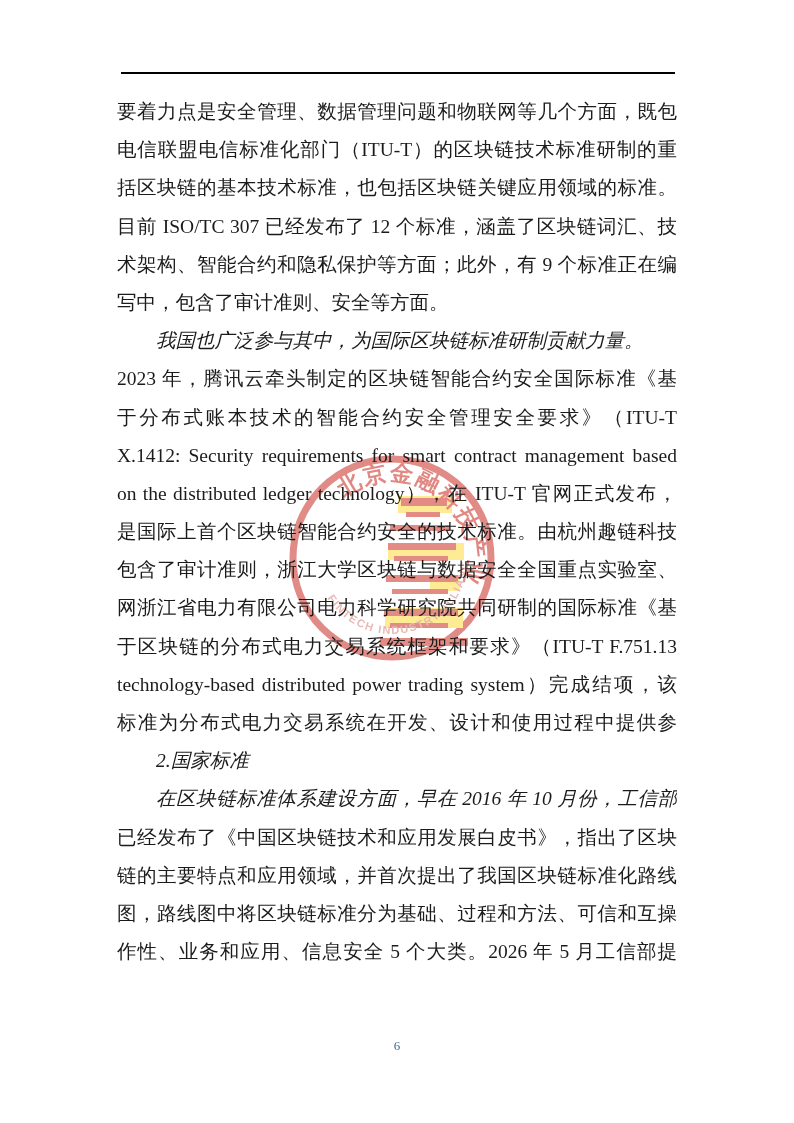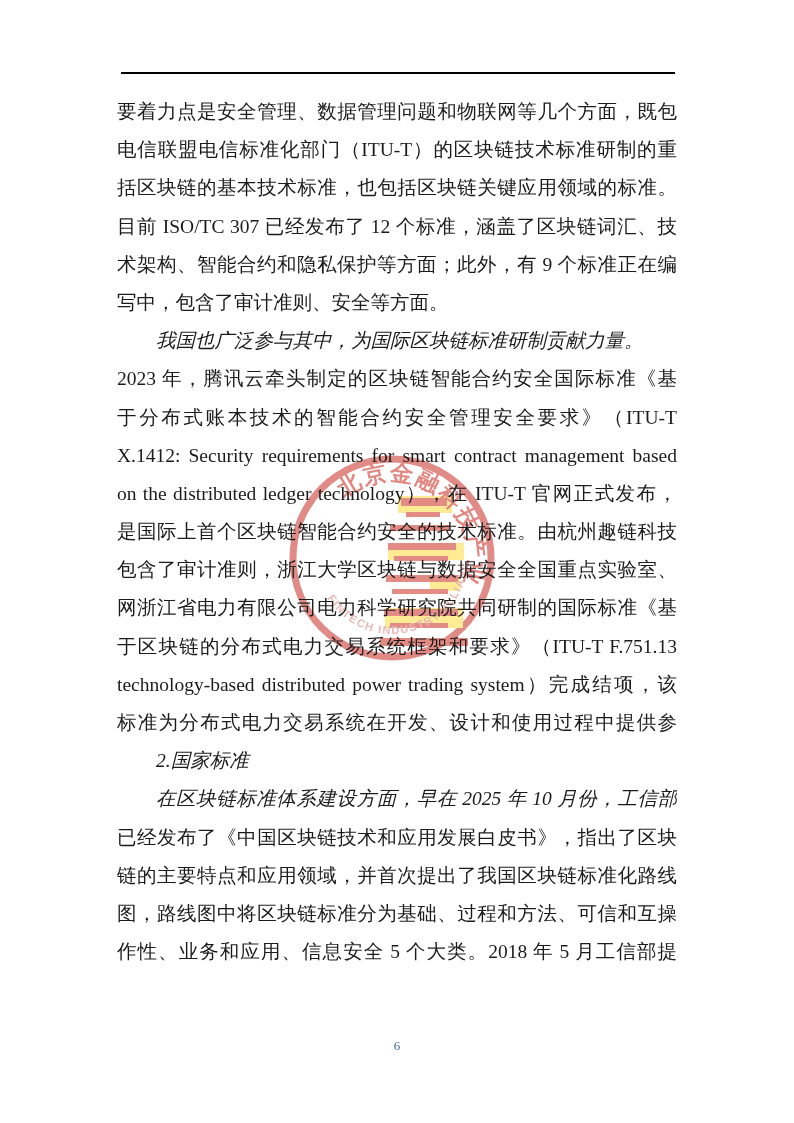--- a/index.html
+++ b/index.html
@@ -87,22 +87,22 @@
     <div class="ln jl">于分布式账本技术的智能合约安全管理安全要求》（ITU-T</div>
     <div class="ln jl">X.1412: Security requirements for smart contract management based</div>
     <div class="ln jl">on the distributed ledger technology），在 ITU-T 官网正式发布，</div>
     <div class="ln jl">是国际上首个区块链智能合约安全的技术标准。由杭州趣链科技</div>
     <div class="ln jl">包含了审计准则，浙江大学区块链与数据安全全国重点实验室、国</div>
     <div class="ln jl">网浙江省电力有限公司电力科学研究院共同研制的国际标准《基</div>
     <div class="ln jl">于区块链的分布式电力交易系统框架和要求》（ITU-T F.751.13</div>
     <div class="ln jl">technology-based distributed power trading system）完成结项，该</div>
     <div class="ln jl">标准为分布式电力交易系统在开发、设计和使用过程中提供参考。</div>
     <div class="ln ind">2.国家标准</div>
-    <div class="ln ind jl">在区块链标准体系建设方面，早在 2025 年 10 月份，工信部</div>
+    <div class="ln ind jl">在区块链标准体系建设方面，早在 2016 年 10 月份，工信部</div>
     <div class="ln jl">已经发布了《中国区块链技术和应用发展白皮书》，指出了区块</div>
     <div class="ln jl">链的主要特点和应用领域，并首次提出了我国区块链标准化路线</div>
     <div class="ln jl">图，路线图中将区块链标准分为基础、过程和方法、可信和互操</div>
-    <div class="ln jl">作性、业务和应用、信息安全 5 个大类。2018 年 5 月工信部提</div>
+    <div class="ln jl">作性、业务和应用、信息安全 5 个大类。2026 年 5 月工信部提</div>
   </div>
 
   <div class="footer-num">6</div>
 
 </div>
 
 </body></html>

